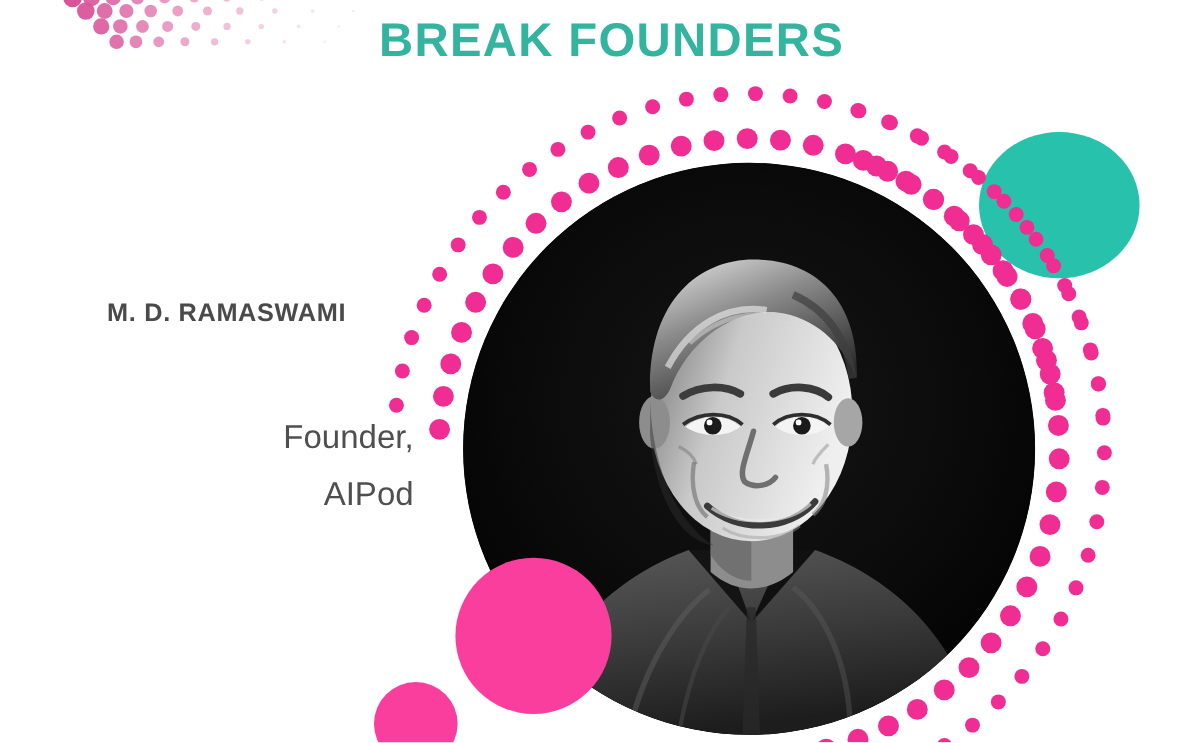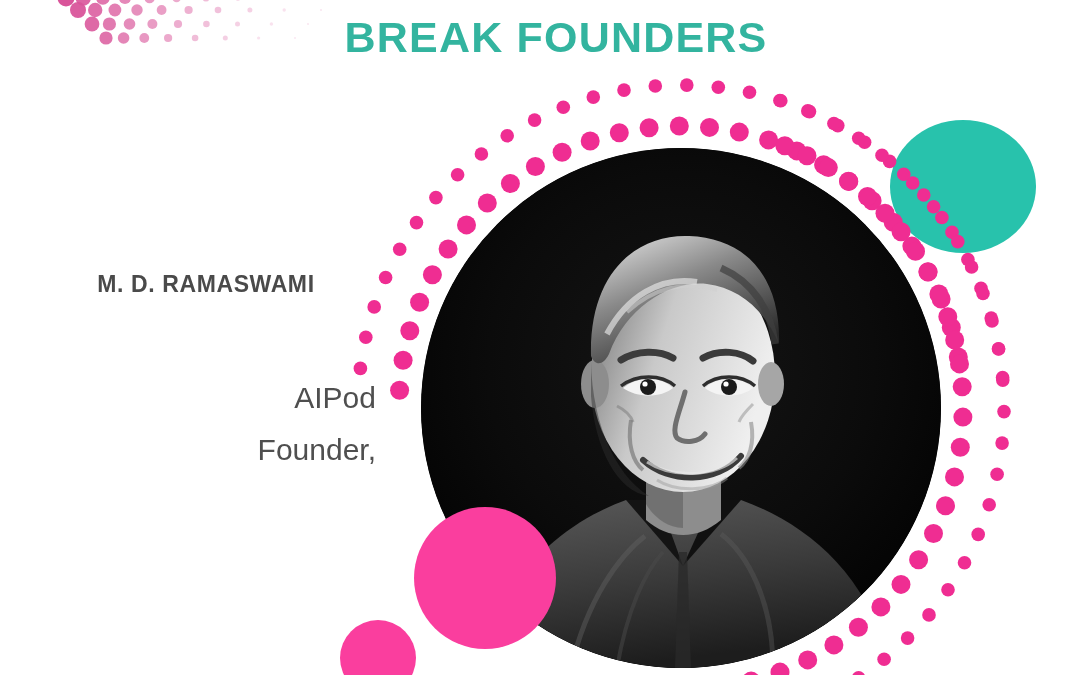--- a/index.html
+++ b/index.html
@@ -128,22 +128,22 @@
 </head>
 <body>
 
 <div id="poster">
 
   <div class="headline">BREAK FOUNDERS</div>
 
   <div class="speaker-name">M. D. RAMASWAMI</div>
 
   <div class="role-block">
+    <div>Founder,</div>
     <div>AIPod</div>
-    <div>Founder,</div>
   </div>
 
   <div class="teal-blob"></div>
 
   <svg class="dots-layer dots-under" viewBox="0 0 1080 675">
     <g id="ring-inner" fill="#ef2d92">
         <circle cx="399.6" cy="390.3" r="9.5" fill="#ef2d92"></circle>
         <circle cx="403.1" cy="360.3" r="9.5" fill="#ef2d92"></circle>
         <circle cx="409.8" cy="330.8" r="9.5" fill="#ef2d92"></circle>
         <circle cx="419.6" cy="302.2" r="9.5" fill="#ef2d92"></circle>

